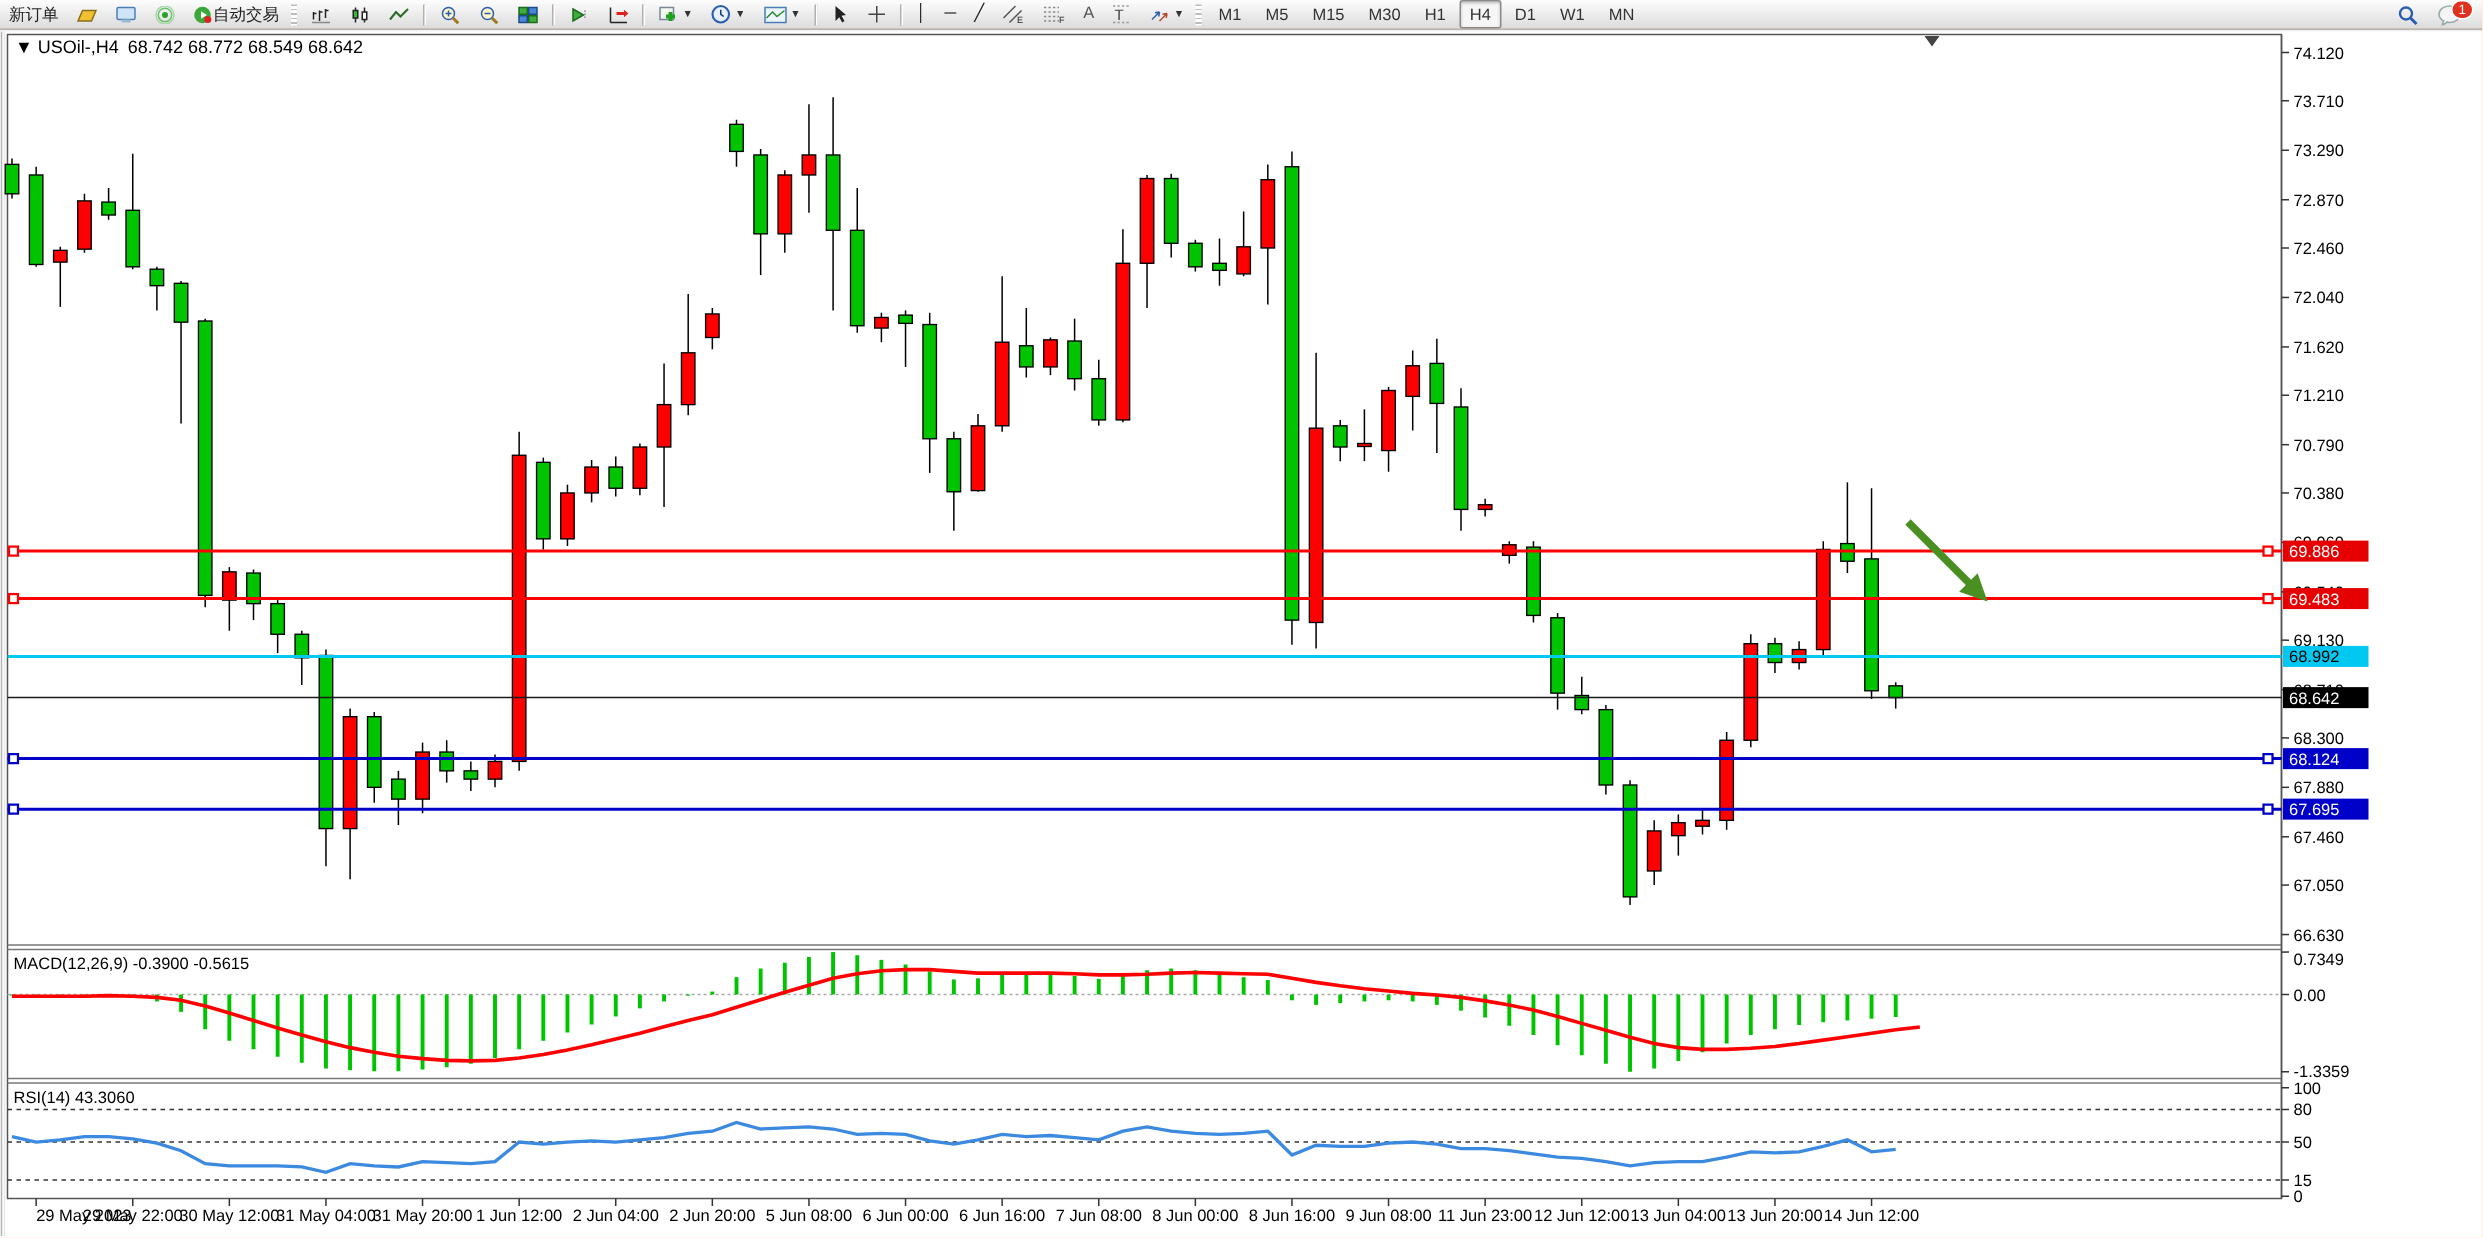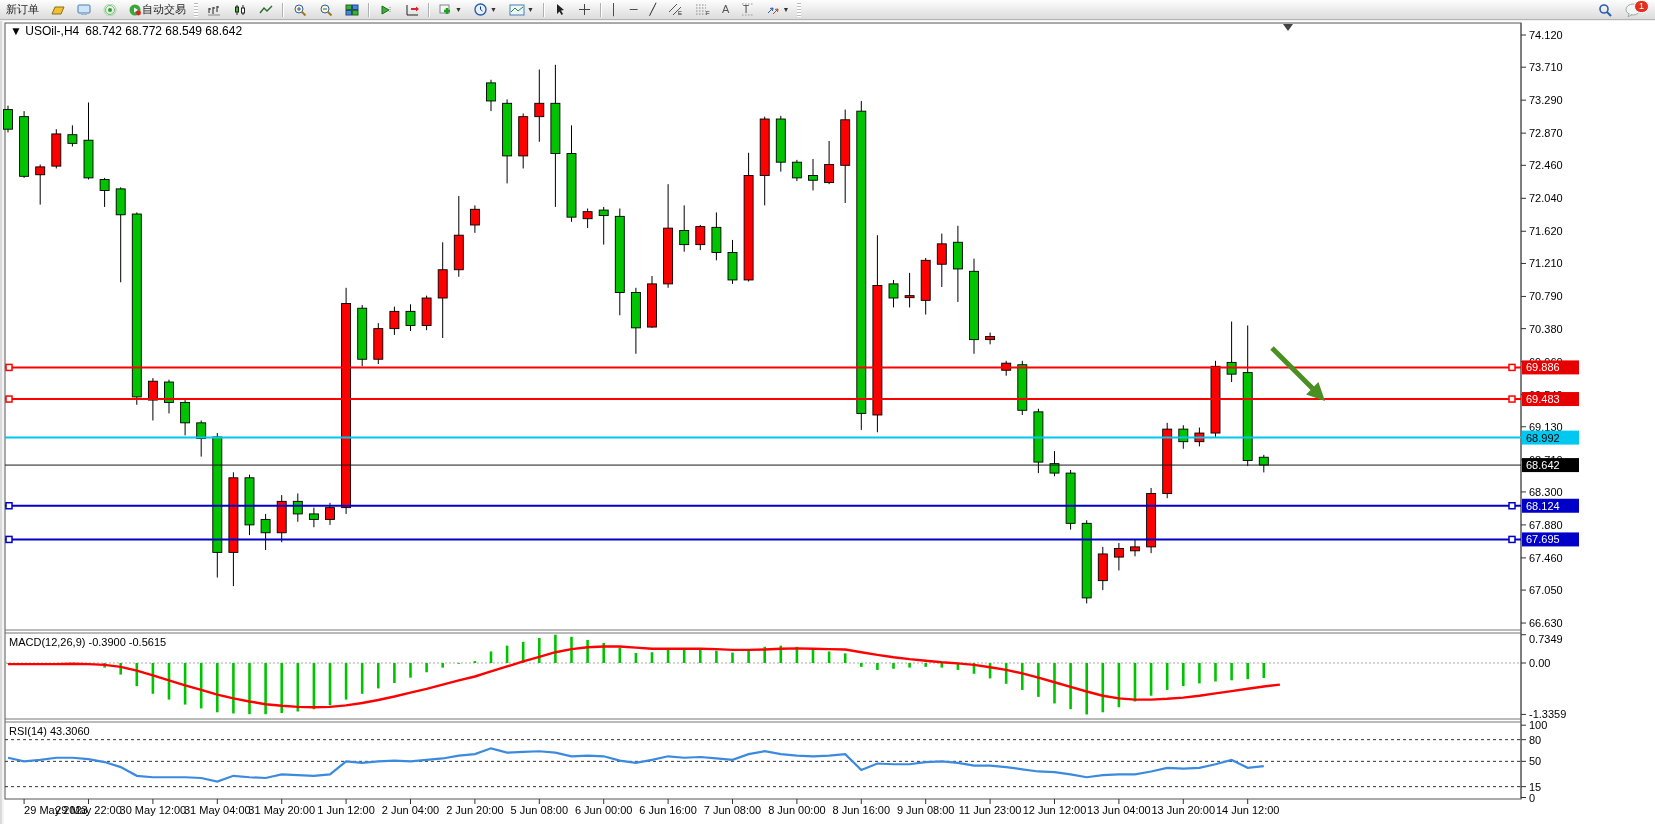--- a/index.html
+++ b/index.html
@@ -222,20 +222,31 @@
     <div class="tb-btn">
         <span>
           <svg class="ic" width="14" height="12">
             <path d="M2 9 7 4M7 4l-3 .5M7 4l-.5 3" stroke="#2a5db0"></path>
             <path d="M7 10l5-5M12 5l-3 .5M12 5l-.5 3" stroke="#b04a2a"></path>
           </svg>
         </span>
         <span class="dd">▼</span>
       </div>
     <div class="grip"></div>
+    <div id="tf-group" style="display:flex">
+        <div class="tb-btn tf">M1</div>
+        <div class="tb-btn tf">M5</div>
+        <div class="tb-btn tf">M15</div>
+        <div class="tb-btn tf">M30</div>
+        <div class="tb-btn tf">H1</div>
+        <div class="tb-btn tf active">H4</div>
+        <div class="tb-btn tf">D1</div>
+        <div class="tb-btn tf">W1</div>
+        <div class="tb-btn tf">MN</div>
+      </div>
     <div style="flex:1"></div>
     <div class="tb-btn">
         <span>
           <svg class="ic" width="15" height="14">
             <circle cx="6" cy="6" r="4" fill="none" stroke="#2a5db0" stroke-width="1.6"></circle>
             <line x1="9" y1="9" x2="13" y2="13" stroke="#2a5db0" stroke-width="2"></line>
           </svg>
         </span>
       </div>
     <div class="tb-btn" style="position:relative;margin-right:8px">

